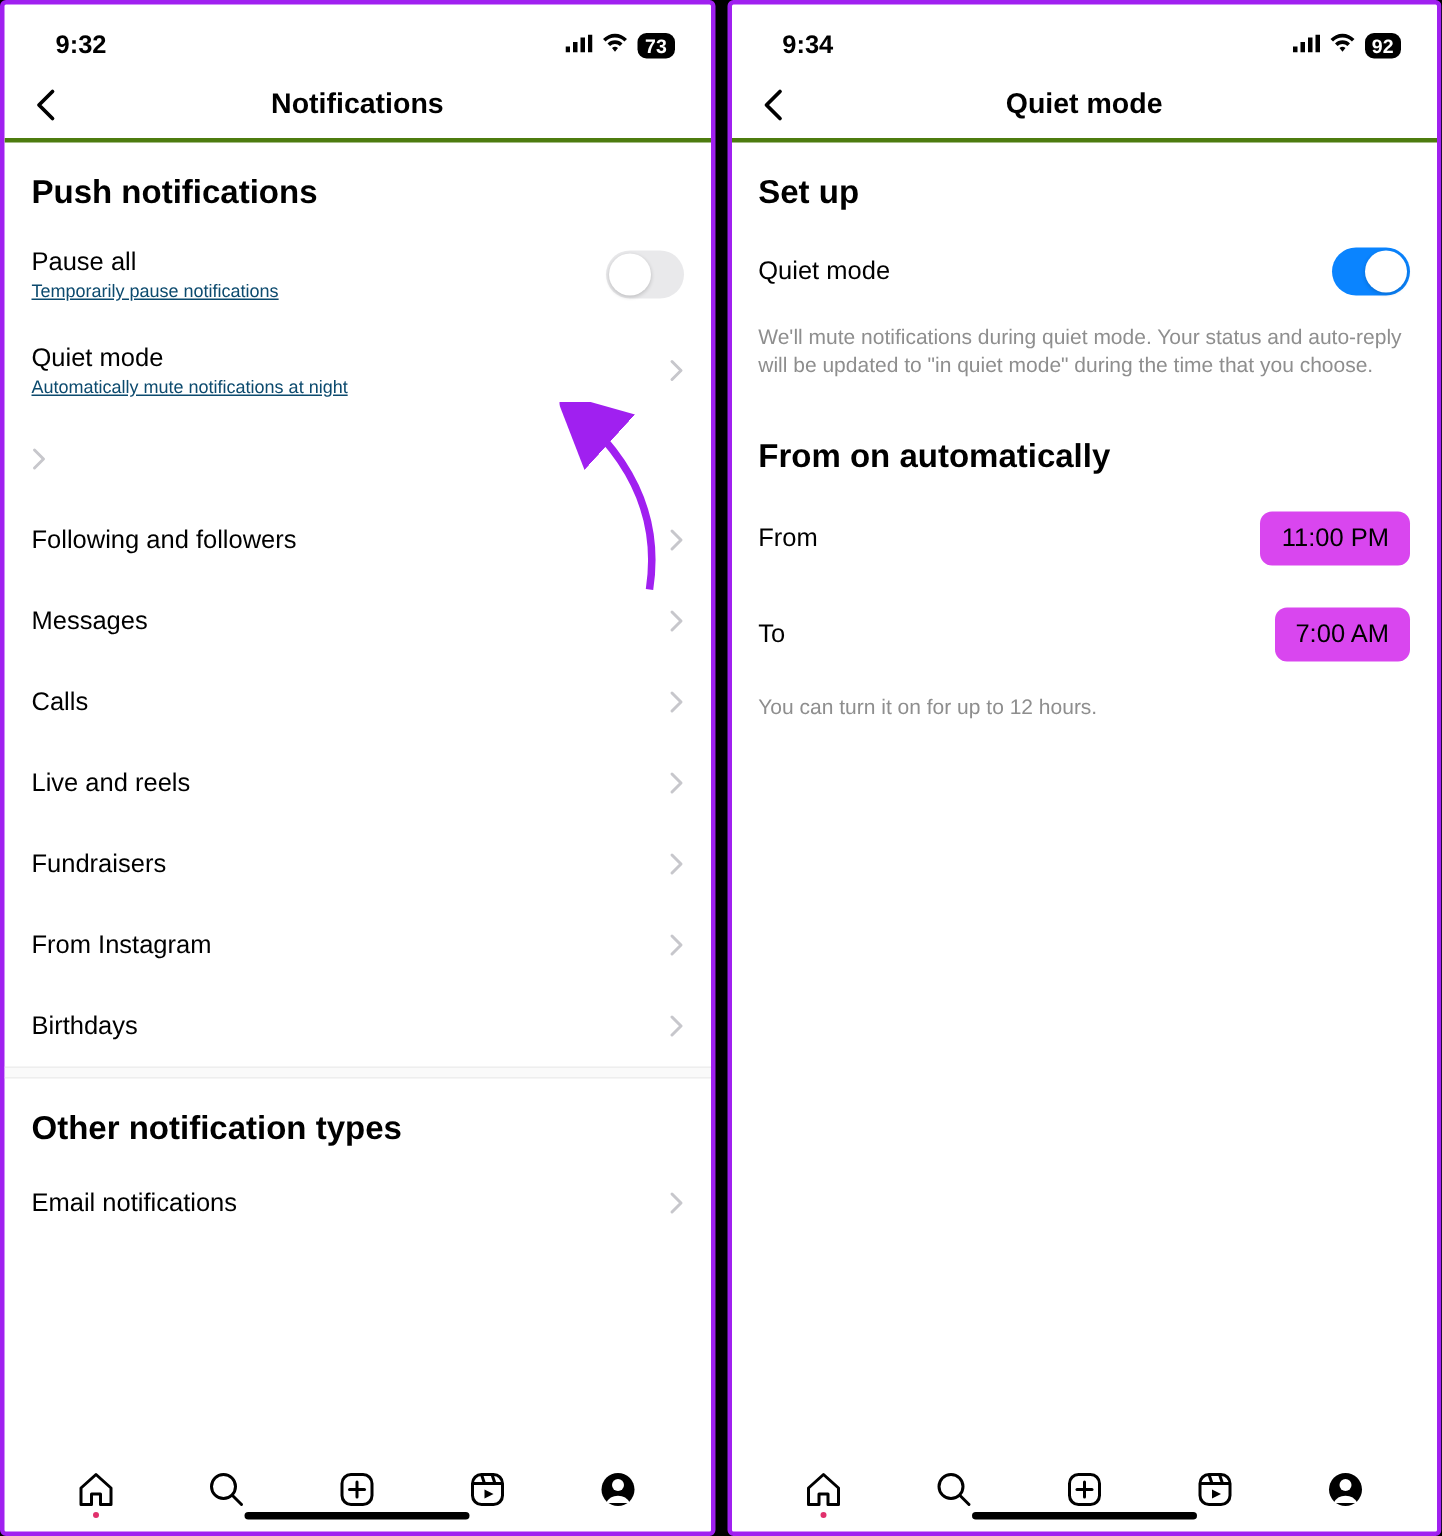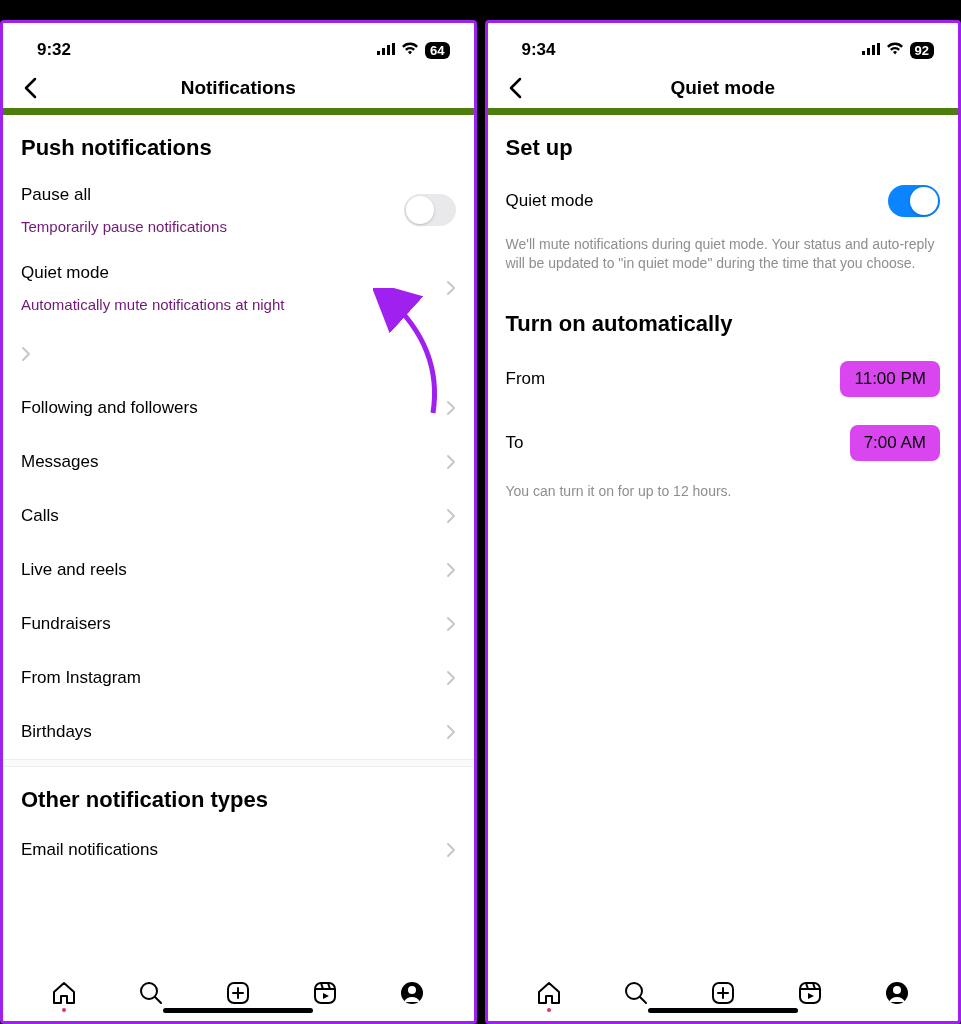--- a/index.html
+++ b/index.html
@@ -14,21 +14,20 @@
   }
   .phone {
     flex: 1;
     background: #fff;
     border: 3px solid #a020f0;
     border-radius: 4px;
     display: flex;
     flex-direction: column;
     position: relative;
     overflow: hidden;
-    margin-top: 20px;
   }
   .status-bar {
     height: 44px;
     display: flex;
     align-items: center;
     justify-content: space-between;
     padding: 10px 24px 0 34px;
     font-size: 17px;
     font-weight: 600;
   }
@@ -37,44 +36,44 @@
   .battery-badge {
     background: #000; color: #fff; border-radius: 6px;
     font-size: 13px; font-weight: 700; padding: 1px 5px;
   }
   .nav-header {
     height: 48px;
     display: flex;
     align-items: center;
     justify-content: center;
     position: relative;
-    border-bottom: 7px solid #4d7c0f;
+    border-bottom: 3px solid #4d7c0f;
   }
   .back-btn {
     position: absolute;
     left: 12px;
     top: 50%;
     transform: translateY(-50%);
     width: 30px; height: 30px;
     display: flex; align-items: center; justify-content: center;
   }
   .nav-title { font-size: 19px; font-weight: 700; }
   .content { flex: 1; overflow: hidden; padding: 0; }
   .section-header {
     font-size: 22px; font-weight: 700;
     padding: 20px 18px 10px 18px;
   }
   .row {
     display: flex; align-items: center; justify-content: space-between;
     padding: 14px 18px;
     min-height: 54px;
   }
-  .row-text { display: flex; flex-direction: column; gap: 13px; }
+  .row-text { display: flex; flex-direction: column; gap: 2px; }
   .row-title { font-size: 17px; color: #000; }
-  .row-sub { font-size: 15px; color: #701a75; }
+  .row-sub { font-size: 12px; color: #0c4a6e; text-decoration: underline; }
   .chevron { width: 10px; height: 16px; flex-shrink: 0; }
   .toggle {
     width: 52px; height: 32px; border-radius: 16px;
     position: relative; background: #e9e9eb;
   }
   .toggle.on { background: #0a84ff; }
   .toggle .knob {
     width: 28px; height: 28px; border-radius: 50%;
     background: #fff; position: absolute; top: 2px; left: 2px;
     box-shadow: 0 1px 3px rgba(0,0,0,0.2);
@@ -125,21 +124,21 @@
             <rect x="5" y="5" width="3" height="7" fill="#000"></rect>
             <rect x="10" y="2" width="3" height="10" fill="#000"></rect>
             <rect x="15" y="0" width="3" height="12" fill="#000"></rect>
           </svg>
       </span>
       <span class="wifi-icon">
         <svg width="18" height="13" viewBox="0 0 18 13">
             <path d="M9 12.5 L11 10 A3 3 0 0 0 7 10 Z M4 7 A7 7 0 0 1 14 7 L12.3 8.7 A4.7 4.7 0 0 0 5.7 8.7 Z M1 4 A11 11 0 0 1 17 4 L15.3 5.7 A8.7 8.7 0 0 0 2.7 5.7 Z" fill="#000"></path>
           </svg>
       </span>
-      <span class="battery-badge">64</span>
+      <span class="battery-badge">73</span>
     </div>
   </div>
 
   <div class="nav-header">
     <div class="back-btn">
       <svg width="14" height="22" viewBox="0 0 14 22">
           <path d="M12 2 L3 11 L12 20" stroke="#000" stroke-width="2.5" fill="none" stroke-linecap="round" stroke-linejoin="round"></path>
         </svg>
     </div>
     <div class="nav-title">Notifications</div>
@@ -311,21 +310,21 @@
 
     <div class="row">
       <span class="row-title">Quiet mode</span>
       <div class="toggle on">
           <div class="knob"></div>
         </div>
     </div>
 
     <div class="desc-text">We'll mute notifications during quiet mode. Your status and auto-reply will be updated to "in quiet mode" during the time that you choose.</div>
 
-    <div class="section-header">Turn on automatically</div>
+    <div class="section-header">From on automatically</div>
 
     <div class="row">
       <span class="row-title">From</span>
       <span class="time-pill">11:00 PM</span>
     </div>
     <div class="row">
       <span class="row-title">To</span>
       <span class="time-pill">7:00 AM</span>
     </div>
 

